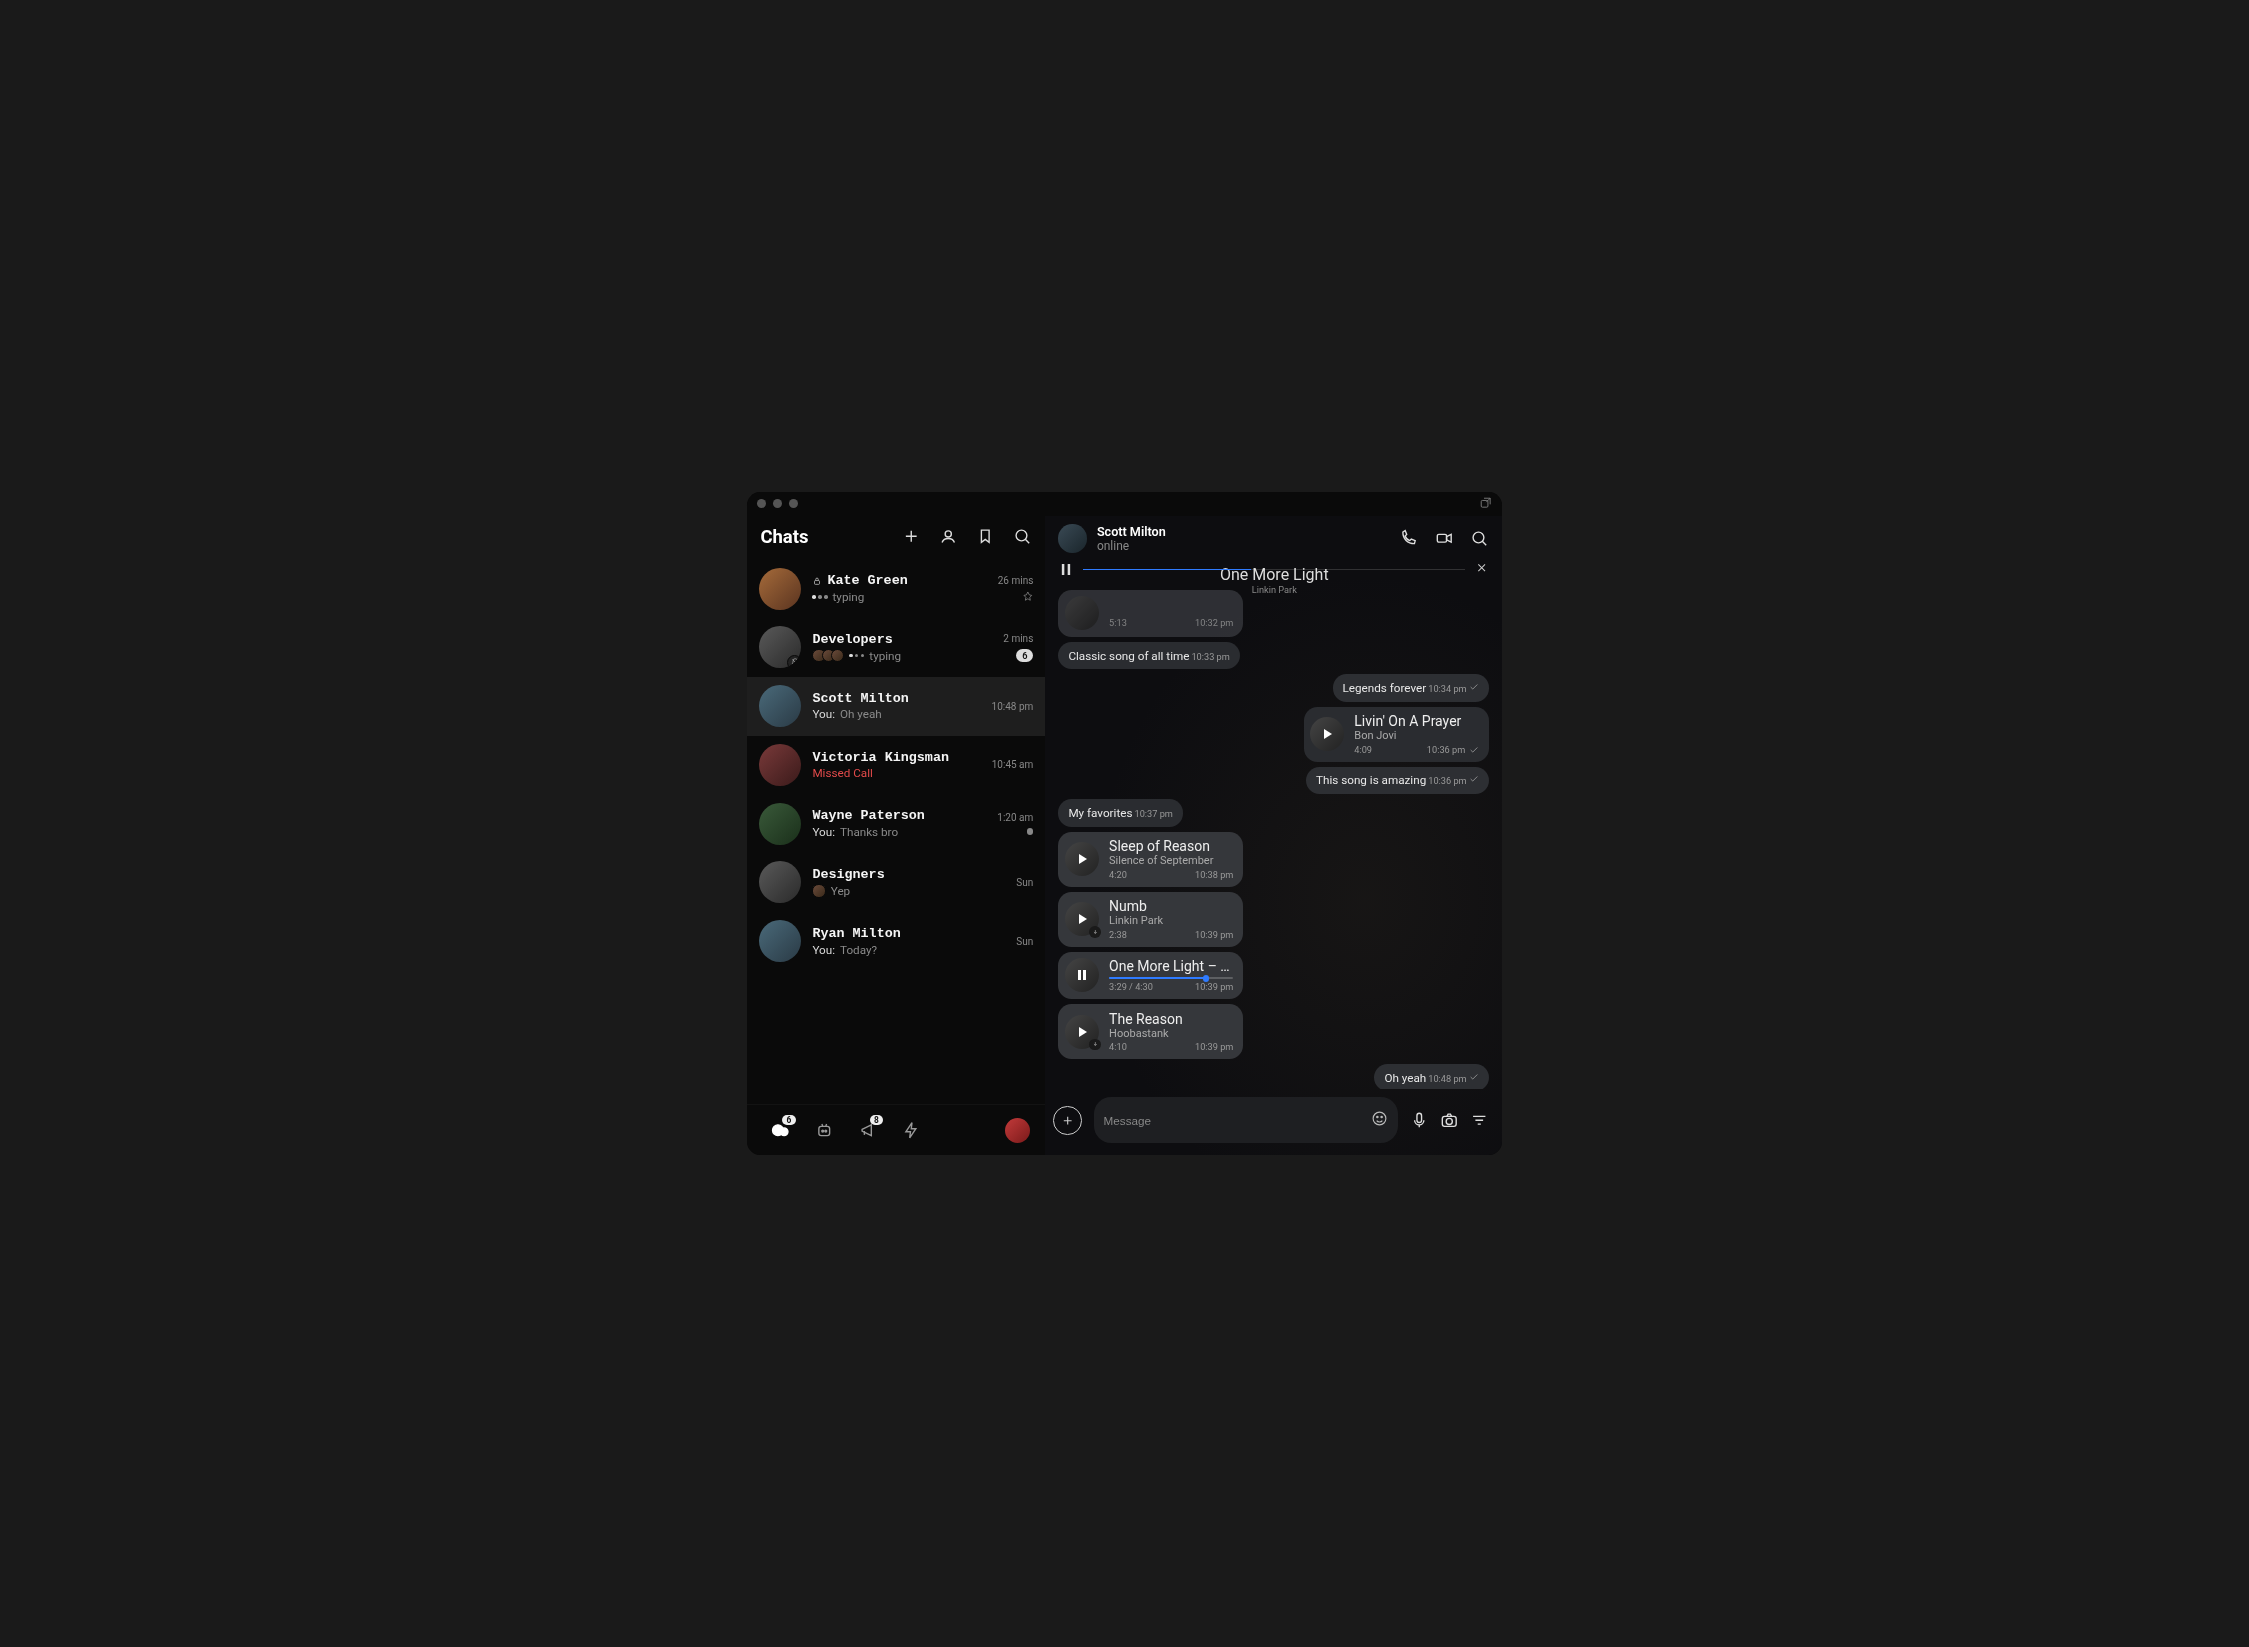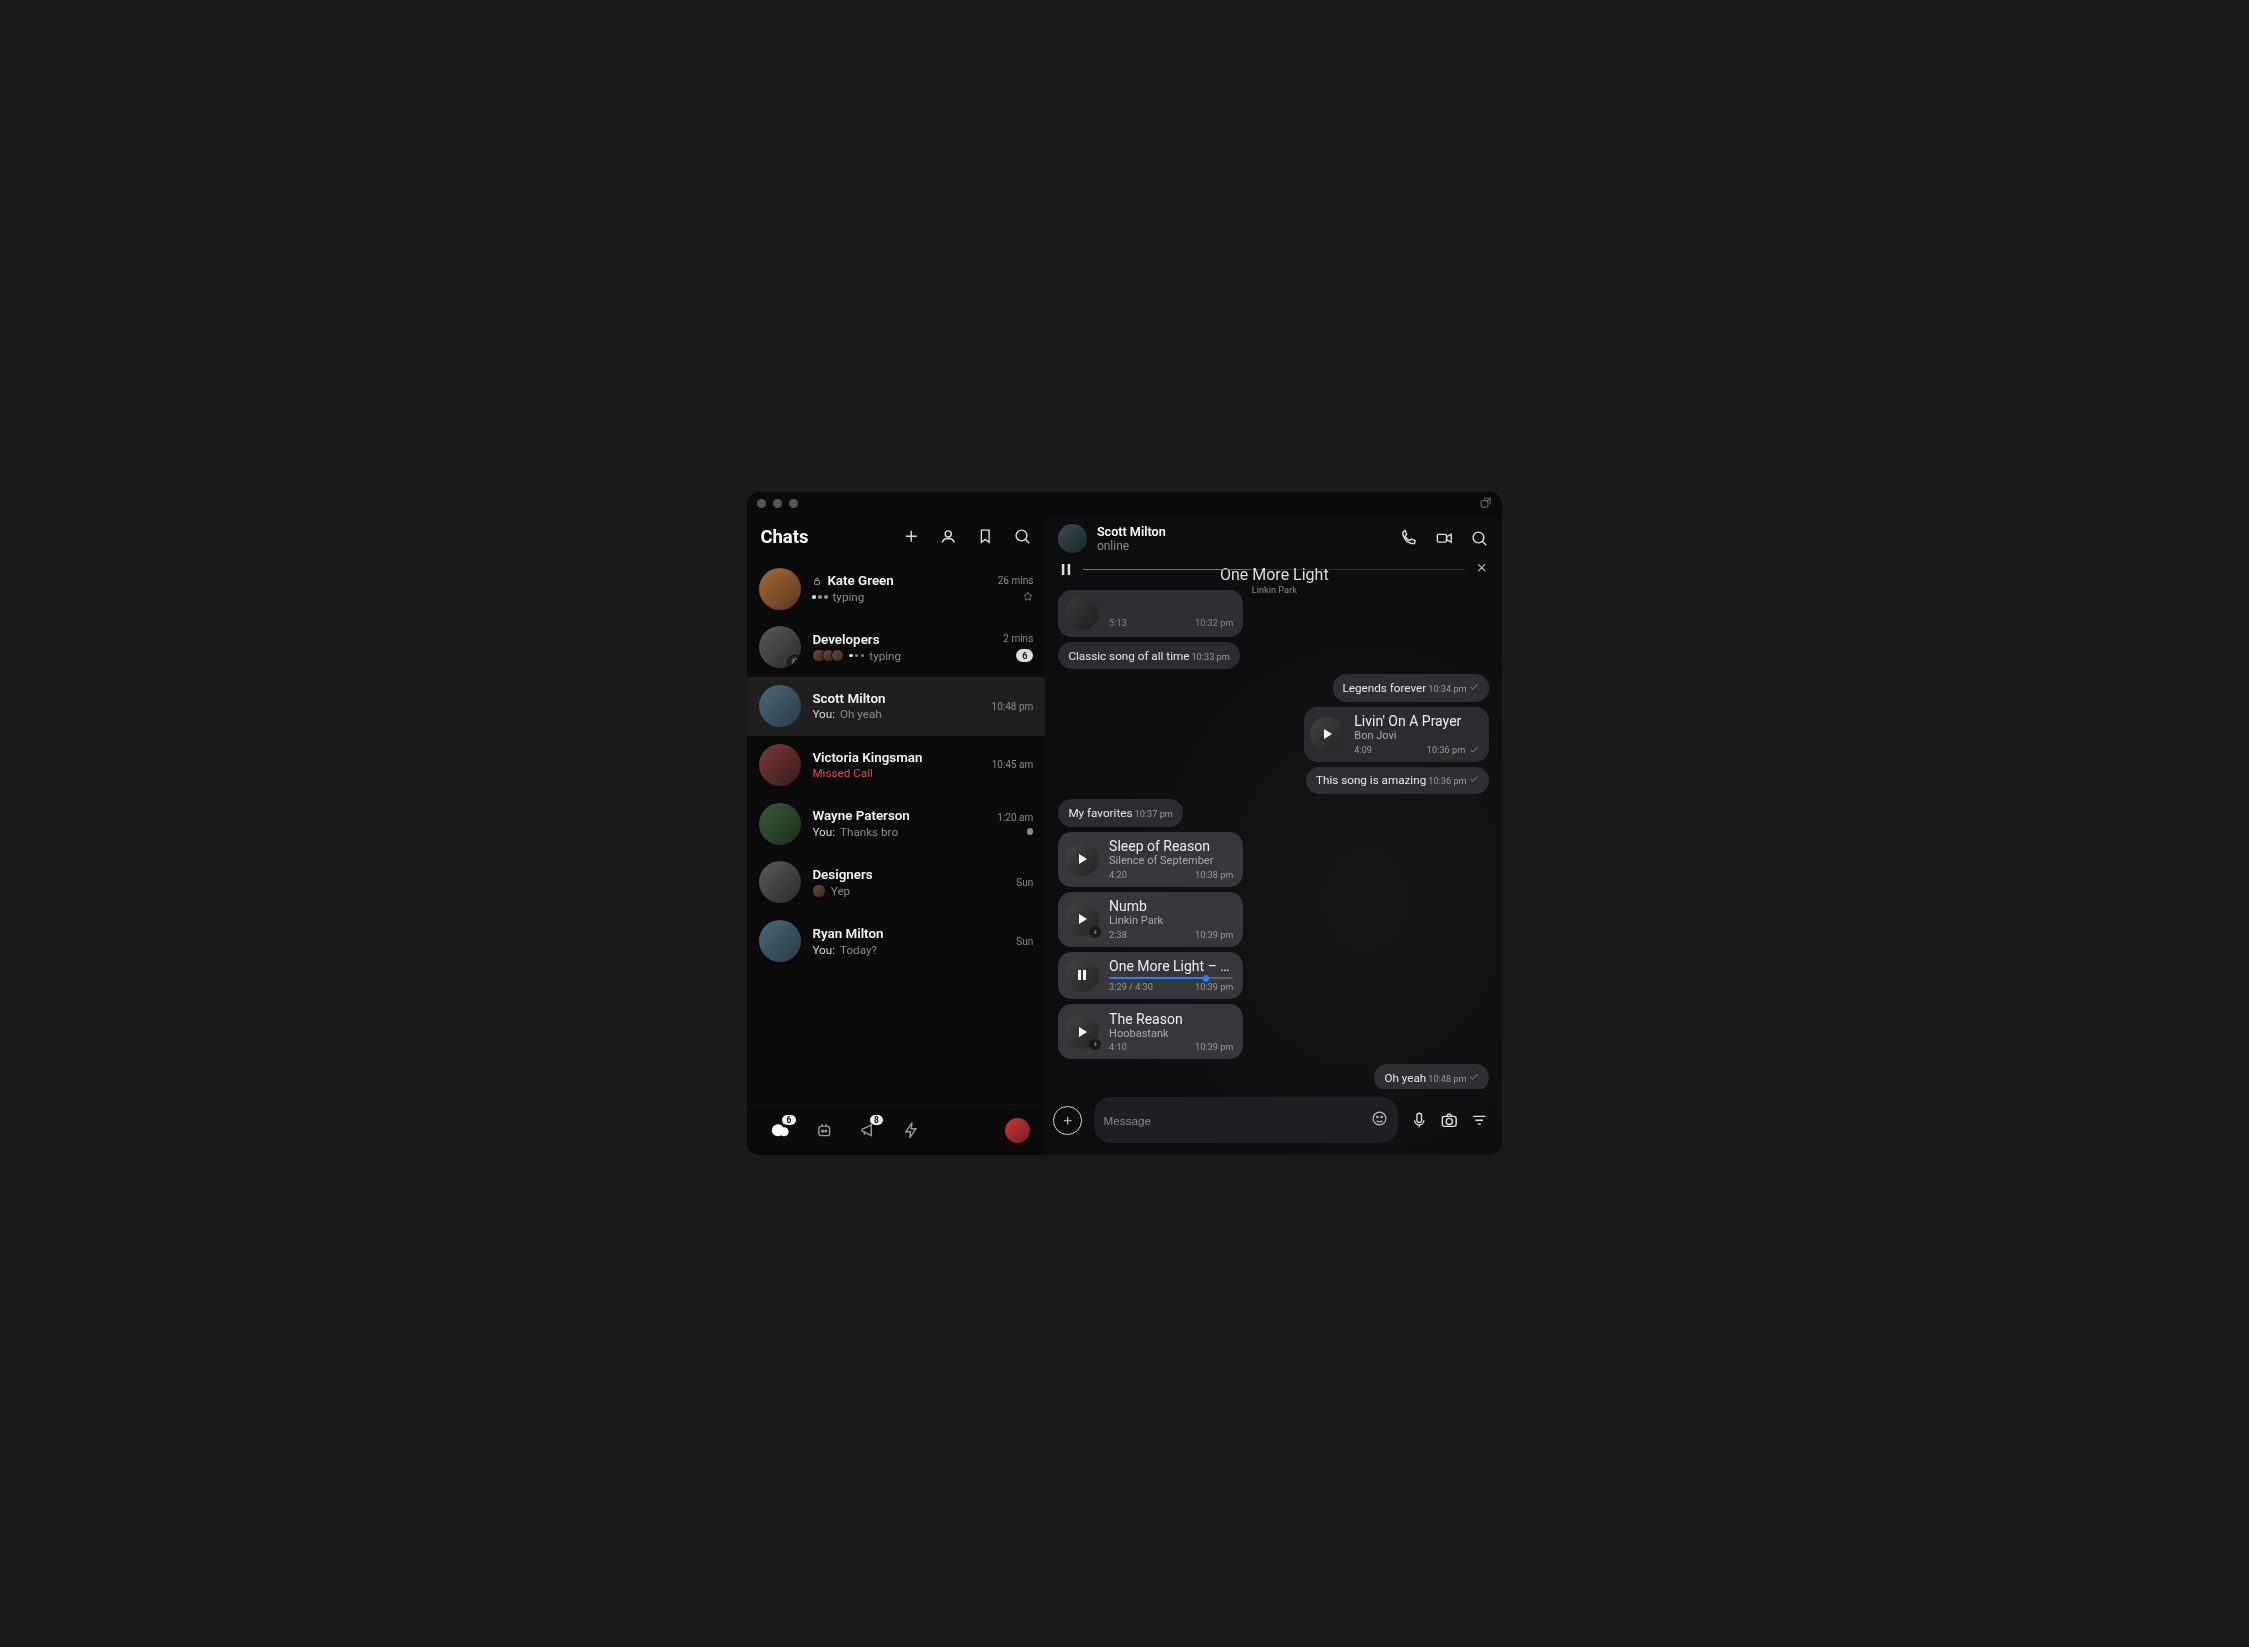--- a/index.html
+++ b/index.html
@@ -79,21 +79,21 @@
   .avatar.gray { background: linear-gradient(135deg,#5a5a5a,#2a2a2a); }
   .avatar.orange { background: linear-gradient(135deg,#c8742a,#7a3a10); }
   .avatar-badge {
     position: absolute; bottom: -1.7px; right: -1.7px;
     width: 15px; height: 15px; border-radius: 50%;
     background: #222; border: 1.7px solid #0a0a0a;
     display: flex; align-items: center; justify-content: center;
   }
   .chat-mid { flex: 1; min-width: 0; }
   .chat-name-row { display: flex; align-items: center; gap: 5px; }
-  .chat-name { font-size: 13.4px; font-weight: 600; color: #f5f5f5; white-space: nowrap; overflow: hidden; text-overflow: ellipsis; }
+  .chat-name { font-size: 13.4px; font-weight: 600; color: #f5f5f5; white-space: nowrap; overflow: hidden; text-overflow: ellipsis; font-family: Liberation Mono, monospace; }
   .lock-icon { width: 10px; height: 10px; stroke: #ccc; fill: none; stroke-width: 1.8; }
   .chat-sub { font-size: 11.7px; color: #8a8a8a; display: flex; align-items: center; gap: 5px; margin-top: 1.7px; }
   .chat-sub .you { color: #d8d8d8; }
   .chat-sub .missed { color: #e14a4a; }
   .typing-dots { display: inline-flex; gap: 2.5px; align-items: center; }
   .typing-dots span { width: 3.4px; height: 3.4px; border-radius: 50%; background: #888; }
   .typing-dots span:first-child { background: #ddd; }
   .mini-avatars { display: inline-flex; }
   .mini-av { width: 13.4px; height: 13.4px; border-radius: 50%; background: linear-gradient(135deg,#6a4a3a,#3a2a1a); border: 1.3px solid #0a0a0a; margin-left: -4.2px; }
   .mini-av:first-child { margin-left: 0; }

